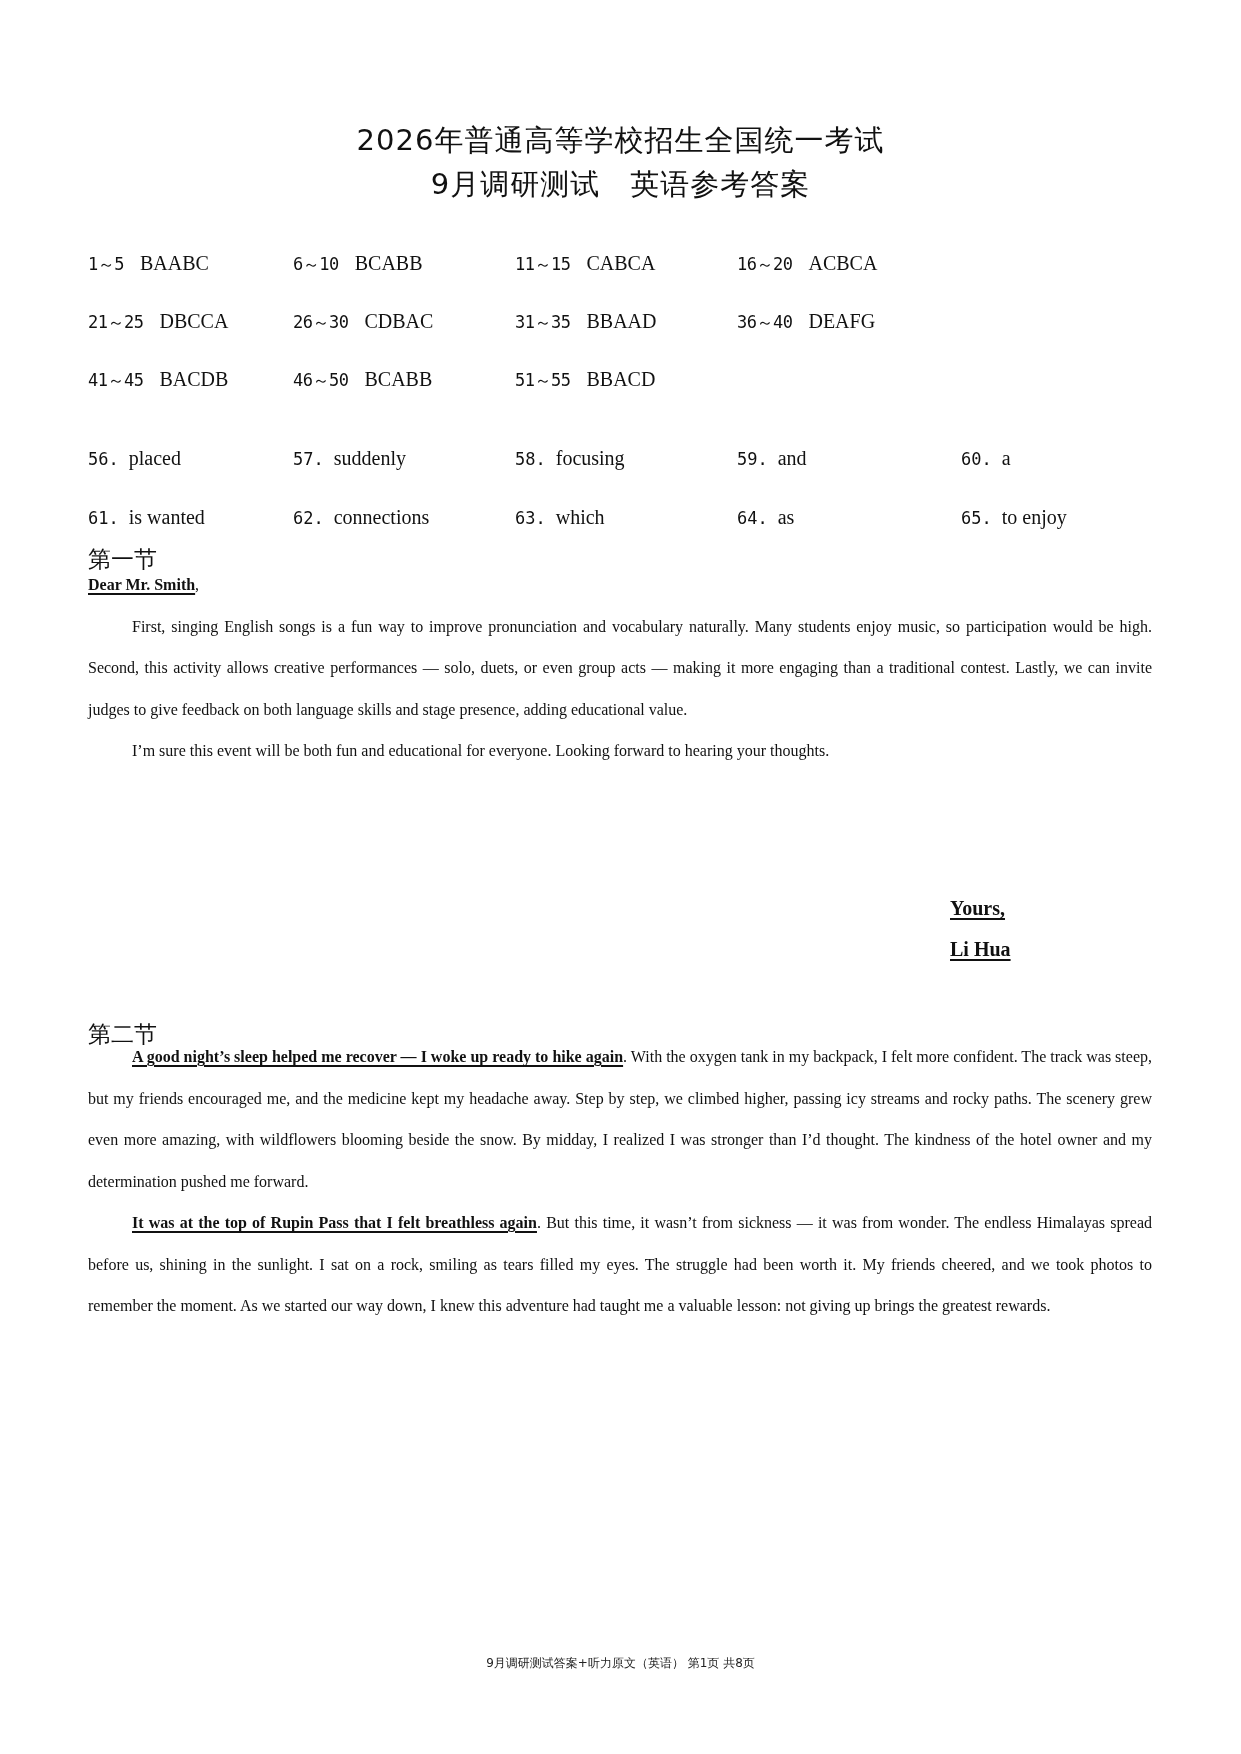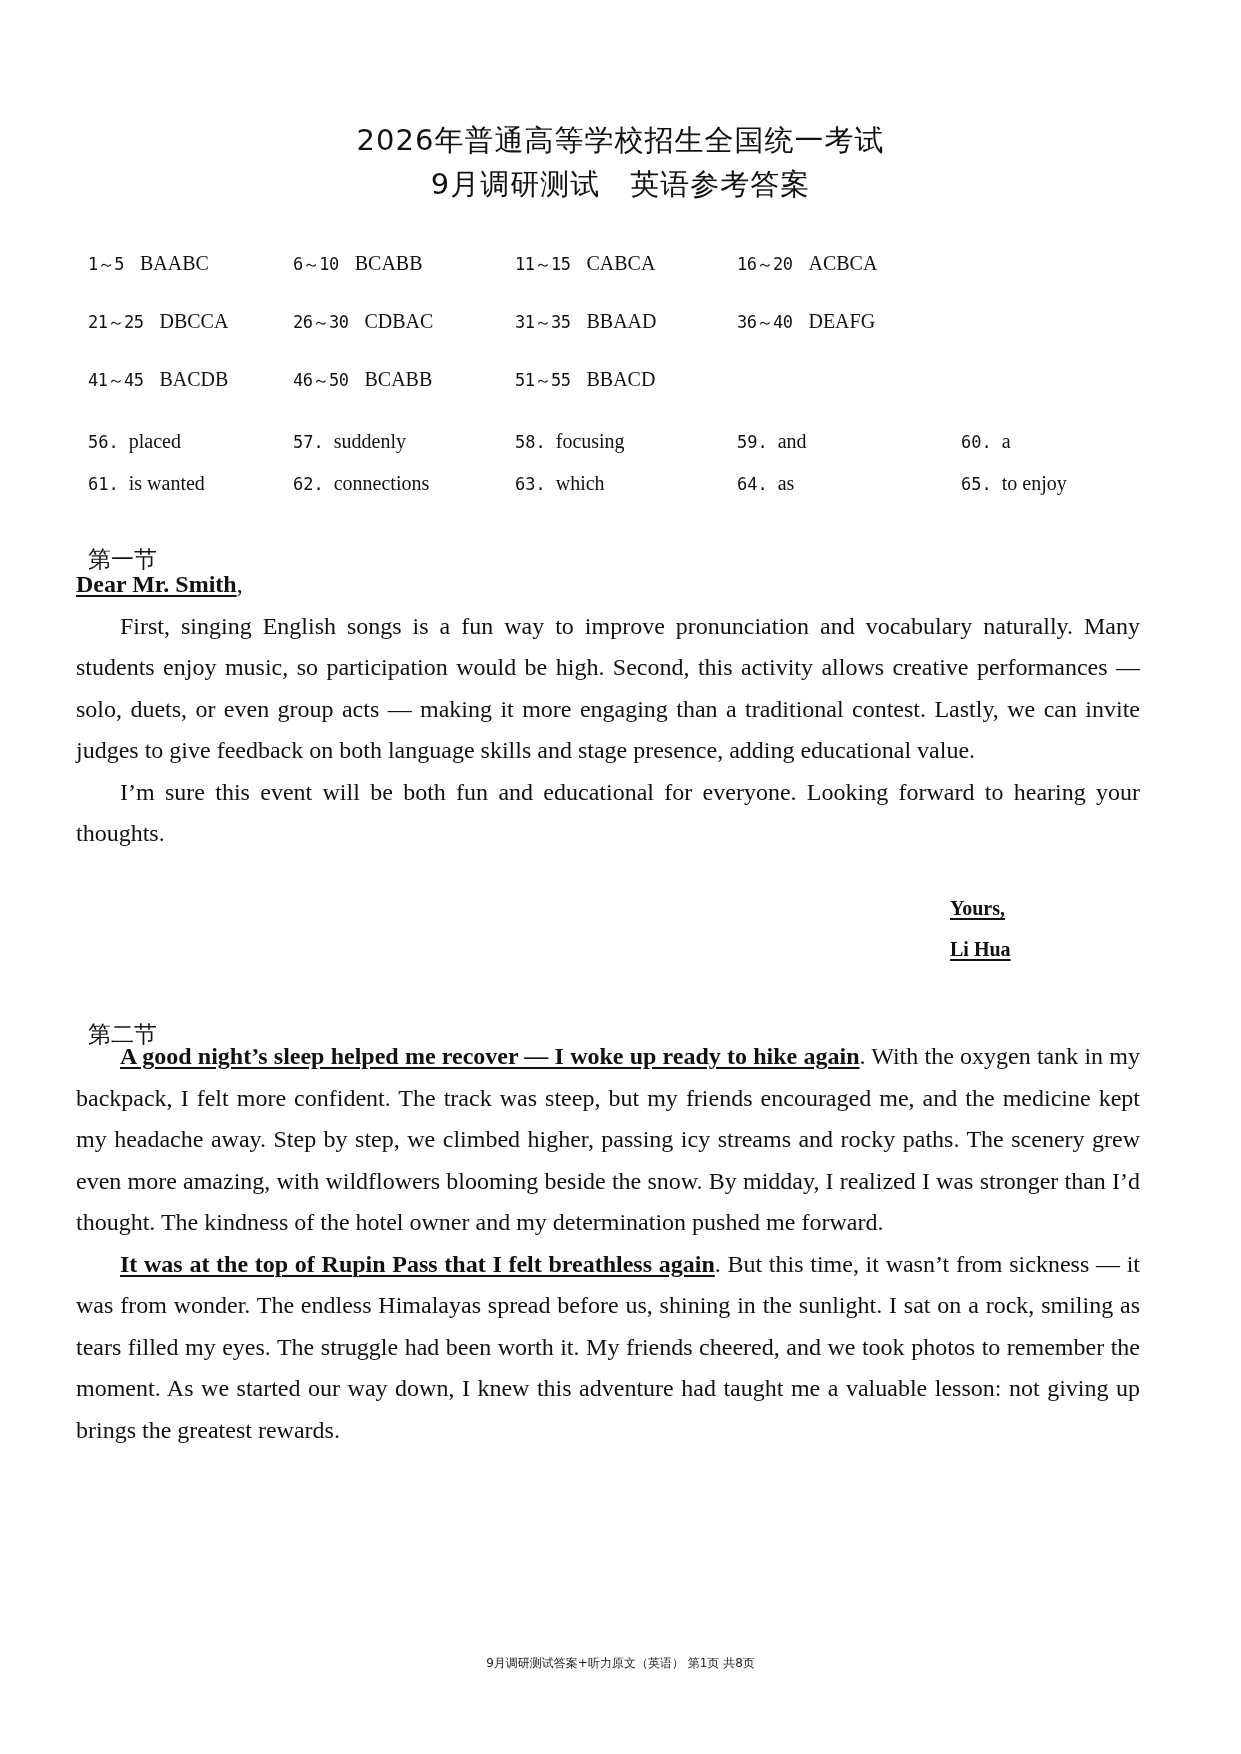--- a/index.html
+++ b/index.html
@@ -15,31 +15,31 @@
     .title.t1 { top: 121px; }
     .title.t2 { top: 165px; }
     .grid { position: absolute; left: 88px; top: 252px; width: 1060px; }
     .grid-row { position: relative; height: 58px; }
     .cell {
       position: absolute; top: 0; font-size: 20px; white-space: nowrap;
     }
     .cell .range { font-family: "DejaVu Sans Mono", "Liberation Mono", monospace; font-size: 17px; letter-spacing: -0.5px; }
     .cell .ans { margin-left: 16px; font-family: "Liberation Serif", serif; font-size: 20px; }
     .c0 { left: 0; } .c1 { left: 205px; } .c2 { left: 427px; text-align: center; } .c3 { left: 649px; } .c4 { left: 873px; }
-    .fill-row { position: relative; height: 42px; }
+    .fill-row { position: relative; height: 42px; margin-top: 17px; }
     .fill-row .num { font-family: "DejaVu Sans Mono", "Liberation Mono", monospace; font-size: 17px; }
     .fill-row .word { margin-left: 10px; font-size: 20px; }
     .fill-area { position: absolute; left: 88px; top: 430px; width: 1060px; }
     .section-label {
       position: absolute; left: 88px;
       font-family: "DejaVu Sans", sans-serif; font-size: 23px; margin-top: 19px;
     }
     .body-text {
-      position: absolute; left: 76px; width: 1064px;
-      font-size: 24px; line-height: 41.5px; text-align: justify;
+      position: absolute; left: 88px; width: 1064px;
+      font-size: 16px; line-height: 41.5px; text-align: justify;
     }
     .body-text p { margin: 0; }
     .indent { text-indent: 44px; }
     .u-bold { font-weight: bold; text-decoration: underline; text-decoration-thickness: 2px; text-underline-offset: 3px; }
     .signoff { position: absolute; left: 950px; font-size: 20px; font-weight: bold; text-decoration: underline; text-decoration-thickness: 2px; text-underline-offset: 3px; }
     .footer {
       position: absolute; left: 0; width: 1241px; top: 1655px; text-align: center;
       font-family: "DejaVu Sans", sans-serif; font-size: 12px; color: #222;
     }
   </style>

